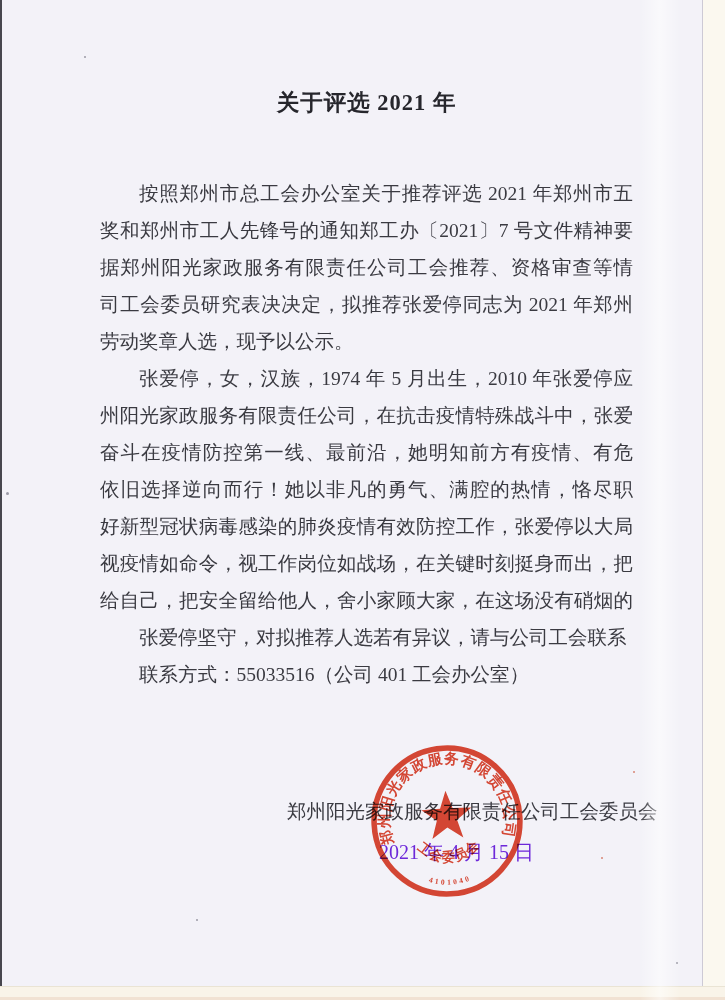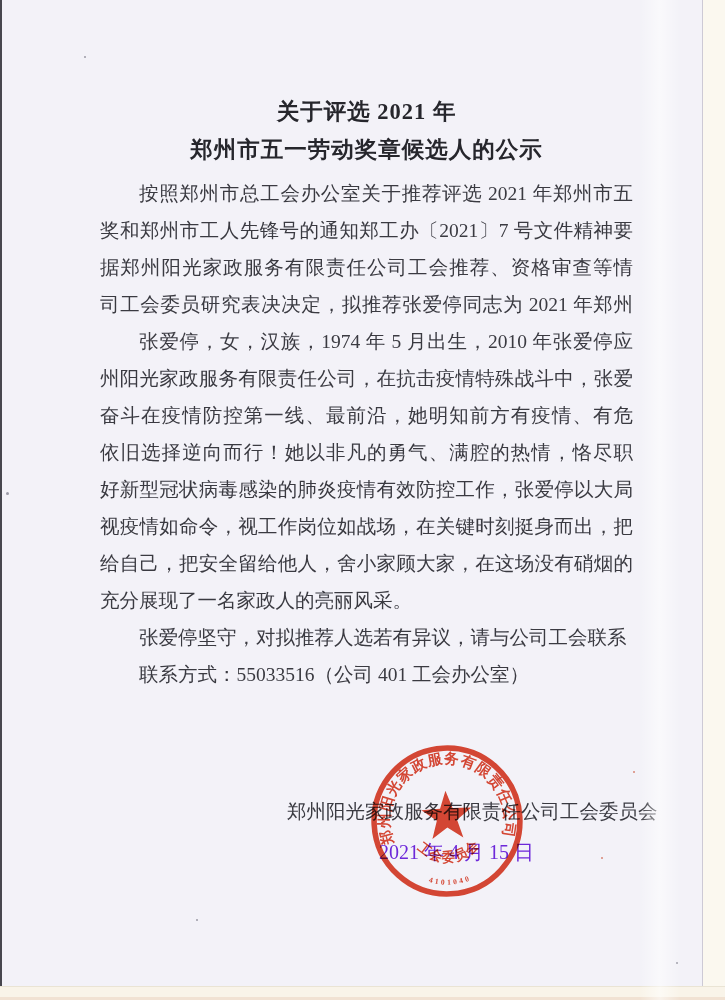--- a/index.html
+++ b/index.html
@@ -18,21 +18,21 @@
   .paper::after {
     content: ""; position: absolute; top: 0; left: 640px; width: 40px; height: 100%;
     background: linear-gradient(90deg, rgba(255,255,255,0) 0%, rgba(255,255,255,0.55) 50%, rgba(255,255,255,0) 100%);
     pointer-events: none;
   }
   .edge-left   { position: absolute; left: 0; top: 0; width: 2px; height: 100%; background: #47474f; }
   .edge-right  { position: absolute; right: 0; top: 0; width: 22px; height: 100%; background: #fbf8ef; border-left: 1px solid #cdcad5; }
   .edge-bottom { position: absolute; left: 0; bottom: 0; width: 100%; height: 13px; background: #f9f4e9; border-top: 1px solid #eae4d4; }
   .edge-bottom-inner { position: absolute; left: 0; bottom: 0; width: 100%; height: 3px; background: #f1e2d3; }
 
-  .title-block { position: absolute; top: 84px; left: 100px; width: 533px; text-align: center; margin-top: 9px; }
+  .title-block { position: absolute; top: 84px; left: 100px; width: 533px; text-align: center; }
   .title-line {
     height: 38px; line-height: 38px;
     font-size: 22.5px; font-weight: bold; color: #26262c;
     letter-spacing: 1px; white-space: nowrap;
   }
   .body-block { position: absolute; top: 175px; left: 100px; width: 533px; }
   .line {
     height: 37px; line-height: 37px; overflow: hidden;
     font-size: 19.5px; color: #3a3a41;
     text-align: justify;
@@ -61,39 +61,38 @@
   .speck.gray { background: #9b9aa6; }
   .speck.red  { background: #d98676; }
 </style>
 </head>
 <body>
 
 <div class="paper">
 
   <div class="title-block">
     <div class="title-line">关于评选 2021 年</div>
-    <div class="title-line">郑州市五一劳动奖章候选人的公示</div>
   </div>
 
   <div class="body-block">
     <div>
       <div class="line indent full">按照郑州市总工会办公室关于推荐评选 2021 年郑州市五一劳动</div>
       <div class="line full">奖和郑州市工人先锋号的通知郑工办〔2021〕7 号文件精神要求，根</div>
       <div class="line full">据郑州阳光家政服务有限责任公司工会推荐、资格审查等情况，经公</div>
       <div class="line full">司工会委员研究表决决定，拟推荐张爱停同志为 2021 年郑州市五一</div>
+      <div class="line">劳动奖章人选，现予以公示。</div>
     </div>
     <div>
       <div class="line indent full">张爱停，女，汉族，1974 年 5 月出生，2010 年张爱停应聘到郑</div>
       <div class="line full">州阳光家政服务有限责任公司，在抗击疫情特殊战斗中，张爱停坚守</div>
       <div class="line full">奋斗在疫情防控第一线、最前沿，她明知前方有疫情、有危险，但她</div>
       <div class="line full">依旧选择逆向而行！她以非凡的勇气、满腔的热情，恪尽职守。为做</div>
       <div class="line full">好新型冠状病毒感染的肺炎疫情有效防控工作，张爱停以大局为重，</div>
       <div class="line full">视疫情如命令，视工作岗位如战场，在关键时刻挺身而出，把风险留</div>
       <div class="line full">给自己，把安全留给他人，舍小家顾大家，在这场没有硝烟的战场上</div>
-      <div class="line">充分展现了一名家政人的亮丽风采。</div>
     </div>
     <div class="line indent">张爱停坚守，对拟推荐人选若有异议，请与公司工会联系</div>
     <div class="line indent">联系方式：55033516（公司 401 工会办公室）</div>
   </div>
 
   <div class="signature-line">郑州阳光家政服务有限责任公司工会委员会</div>
   <div class="date-line">2021 年 4 月 15 日</div>
 
   <svg class="seal" viewBox="0 0 160 160" xmlns="http://www.w3.org/2000/svg">
     <defs>

